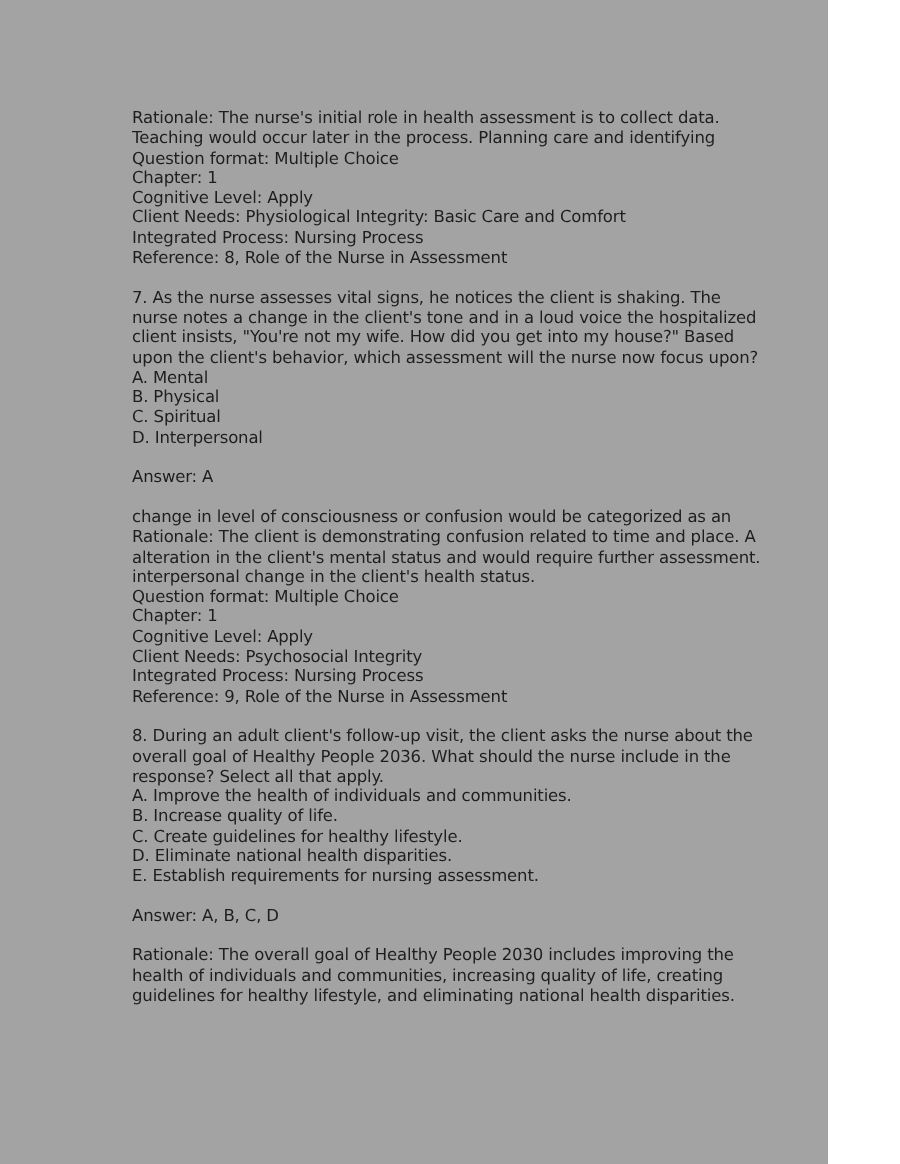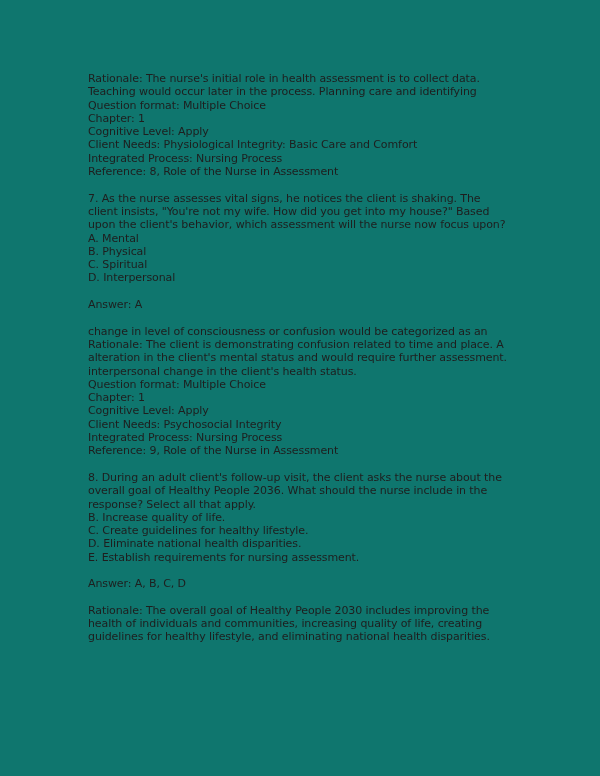--- a/index.html
+++ b/index.html
@@ -2,23 +2,23 @@
 <html><head>
 <meta charset="utf-8">
 <style>
   html, body {
     margin: 0;
     padding: 0;
     background: #ffffff;
   }
   .page {
     position: relative;
-    width: 600px;
+    width: 552px;
     height: 776px;
-    background: #0f766e;
+    background: #a3a3a3;
     overflow: hidden;
   }
   .content {
     position: absolute;
     left: 88px;
     top: 72px;
     width: 462px;
     font-family: "DejaVu Sans", "Liberation Sans", sans-serif;
     font-size: 11px;
     line-height: 13.3px;
@@ -42,20 +42,21 @@
         <div class="line">Teaching would occur later in the process. Planning care and identifying</div>
         <div class="line">Question format: Multiple Choice</div>
         <div class="line">Chapter: 1</div>
         <div class="line">Cognitive Level: Apply</div>
         <div class="line">Client Needs: Physiological Integrity: Basic Care and Comfort</div>
         <div class="line">Integrated Process: Nursing Process</div>
         <div class="line">Reference: 8, Role of the Nurse in Assessment</div>
       </div>
       <div class="block">
         <div class="line">7. As the nurse assesses vital signs, he notices the client is shaking. The</div>
+        <div class="line">nurse notes a change in the client's tone and in a loud voice the hospitalized</div>
         <div class="line">client insists, "You're not my wife. How did you get into my house?" Based</div>
         <div class="line">upon the client's behavior, which assessment will the nurse now focus upon?</div>
         <div class="line">A. Mental</div>
         <div class="line">B. Physical</div>
         <div class="line">C. Spiritual</div>
         <div class="line">D. Interpersonal</div>
       </div>
       <div class="block">
         <div class="line">Answer: A</div>
       </div>
@@ -68,20 +69,21 @@
         <div class="line">Chapter: 1</div>
         <div class="line">Cognitive Level: Apply</div>
         <div class="line">Client Needs: Psychosocial Integrity</div>
         <div class="line">Integrated Process: Nursing Process</div>
         <div class="line">Reference: 9, Role of the Nurse in Assessment</div>
       </div>
       <div class="block">
         <div class="line">8. During an adult client's follow-up visit, the client asks the nurse about the</div>
         <div class="line">overall goal of Healthy People 2036. What should the nurse include in the</div>
         <div class="line">response? Select all that apply.</div>
+        <div class="line">A. Improve the health of individuals and communities.</div>
         <div class="line">B. Increase quality of life.</div>
         <div class="line">C. Create guidelines for healthy lifestyle.</div>
         <div class="line">D. Eliminate national health disparities.</div>
         <div class="line">E. Establish requirements for nursing assessment.</div>
       </div>
       <div class="block">
         <div class="line">Answer: A, B, C, D</div>
       </div>
       <div class="block">
         <div class="line">Rationale: The overall goal of Healthy People 2030 includes improving the</div>

